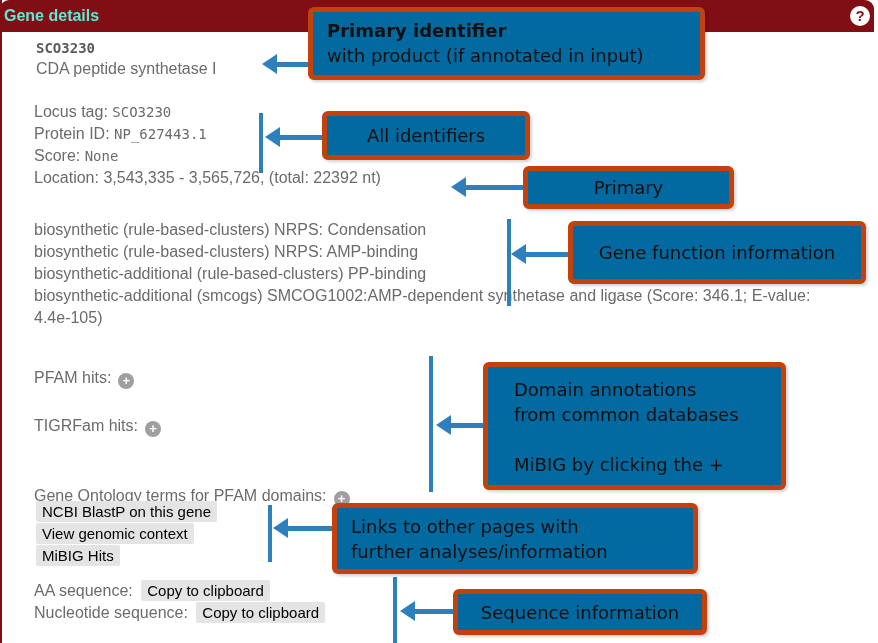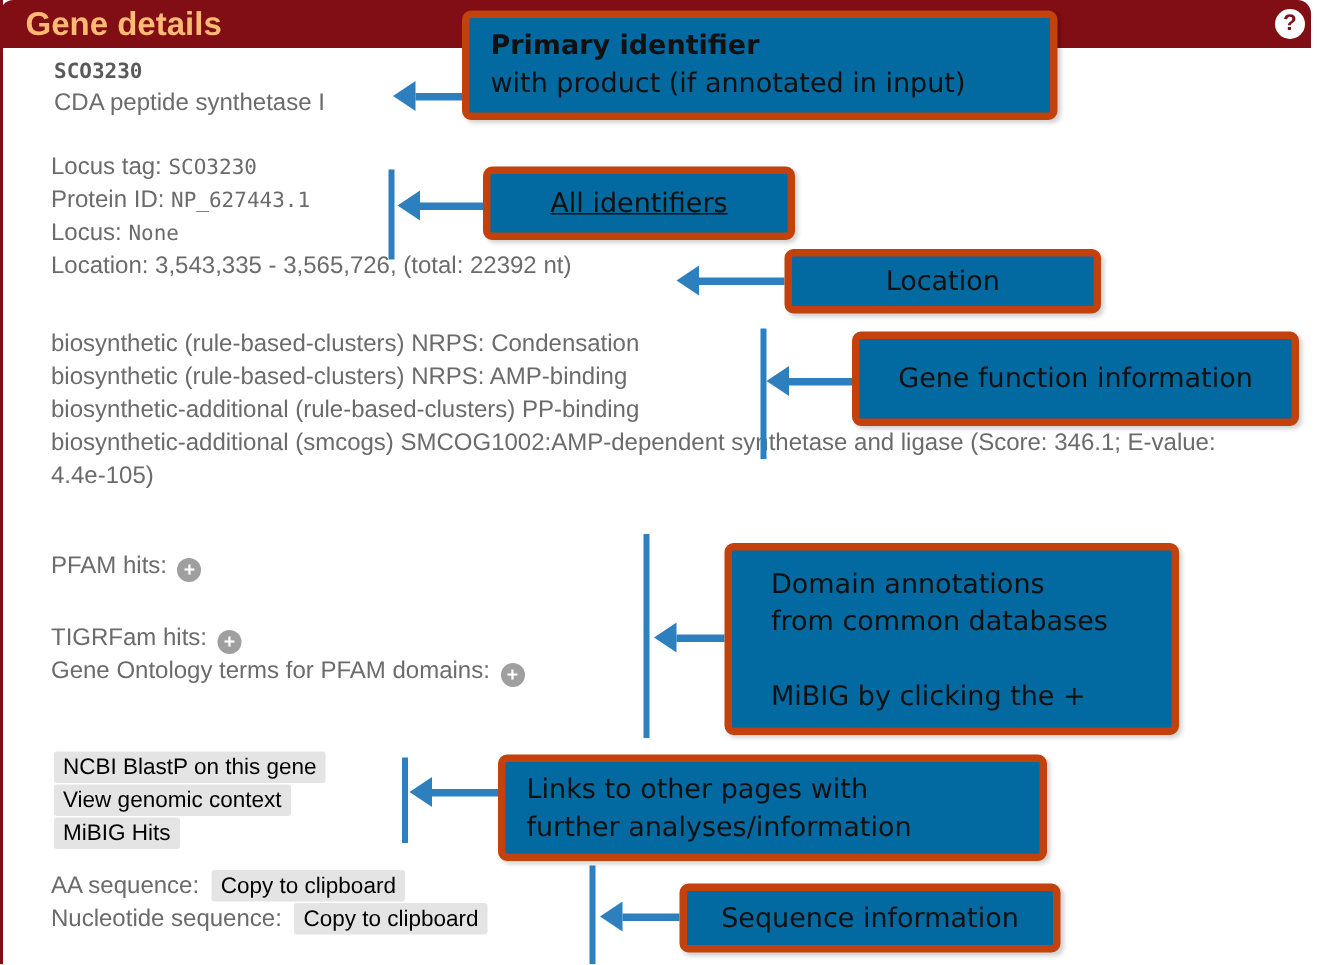--- a/index.html
+++ b/index.html
@@ -2,21 +2,21 @@
 <html><head>
 <meta charset="utf-8">
 <style>
   html,body{margin:0;padding:0;background:#fff;}
   .stage{position:relative;width:878px;height:643px;background:#fff;overflow:hidden;
          font-family:"Liberation Sans","DejaVu Sans",sans-serif;}
   
   .left-border{position:absolute;left:0;top:0;width:2px;height:643px;background:#810e15;}
   .header{position:absolute;left:0;top:0;width:874px;height:32px;background:#810e15;
           border-radius:9px 9px 0 0;display:flex;align-items:center;}
-  .header .title{color:#fdba74;font-weight:bold;font-size:22px;padding-left:17px;}
+  .header .title{color:#5eead4;font-weight:bold;font-size:16px;padding-left:4px;}
   .help{position:absolute;right:8px;top:6px;width:20px;height:20px;border-radius:50%;
         background:#ffffff;color:#810e15;font-weight:bold;font-size:15px;line-height:20px;
         text-align:center;cursor:pointer;}
   
   .txt{color:#6b6b6b;font-size:16px;line-height:22px;}
   .mono{font-family:"DejaVu Sans Mono","Liberation Mono",monospace;font-size:14px;}
   .gene-name{position:absolute;left:36px;top:38px;}
   .gene-name .gname{color:#5a5a5a;font-family:"DejaVu Sans Mono","Liberation Mono",monospace;
                     font-weight:bold;font-size:14px;line-height:20px;}
   .gene-name .gprod{color:#6b6b6b;font-size:16px;line-height:22px;}
@@ -56,38 +56,38 @@
   <div class="help">?</div>
 
   <div class="gene-name">
     <div class="gname">SCO3230</div>
     <div class="gprod">CDA peptide synthetase I</div>
   </div>
 
   <div class="ids txt">
     <div><span>Locus tag: </span><span class="mono">SCO3230</span></div>
     <div><span>Protein ID: </span><span class="mono">NP_627443.1</span></div>
-    <div><span>Locus: </span><span class="mono">None</span></div>
+    <div><span>Score: </span><span class="mono">None</span></div>
     <div>Location: 3,543,335 - 3,565,726, (total: 22392 nt)</div>
   </div>
 
   <div class="funcs txt">
     <div>biosynthetic (rule-based-clusters) NRPS: Condensation</div>
     <div>biosynthetic (rule-based-clusters) NRPS: AMP-binding</div>
     <div>biosynthetic-additional (rule-based-clusters) PP-binding</div>
     <div>biosynthetic-additional (smcogs) SMCOG1002:AMP-dependent synthetase and ligase (Score: 346.1; E-value: 4.4e-105)</div>
   </div>
 
   <div class="exp-row txt" style="top:367px;">
     <span>PFAM hits:</span><span class="plus">+</span>
   </div>
   <div class="exp-row txt" style="top:415px;">
     <span>TIGRFam hits:</span><span class="plus">+</span>
   </div>
-  <div class="exp-row txt" style="top:437px;">
+  <div class="exp-row txt" style="top:485px;">
     <span>Gene Ontology terms for PFAM domains:</span><span class="plus">+</span>
   </div>
 
   <div class="link-row" style="top:501px;">
     <span class="gbtn">NCBI BlastP on this gene</span>
   </div>
   <div class="link-row" style="top:523px;">
     <span class="gbtn">View genomic context</span>
   </div>
   <div class="link-row" style="top:545px;">
@@ -128,23 +128,23 @@
   <div class="ashaft" style="left:288px;top:526px;width:44px;"></div>
 
   <div class="ahead" style="left:400px;top:601px;"></div>
   <div class="ashaft" style="left:415px;top:609px;width:38px;"></div>
 
   <div class="co" style="left:308px;top:7px;width:397px;height:73px;padding:6px 0 0 14px;">
     <div class="co-line b">Primary identifier</div>
     <div class="co-line">with product (if annotated in input)</div>
   </div>
 
-  <div class="co center" style="left:322px;top:111px;width:208px;height:49px;text-decoration:underline;">All identifiers</div>
+  <div class="co center" style="left:322px;top:111px;width:208px;height:49px;">All identifiers</div>
 
-  <div class="co center" style="left:523px;top:166px;width:211px;height:43px;">Location</div>
+  <div class="co center" style="left:523px;top:166px;width:211px;height:43px;">Primary</div>
 
   <div class="co center" style="left:568px;top:221px;width:298px;height:63px;">Gene function information</div>
 
   <div class="co" style="left:483px;top:362px;width:303px;height:128px;padding:10px 0 0 26px;">
     <div class="co-line">Domain annotations</div>
     <div class="co-line">from common databases</div>
     <div class="co-line"></div>
     <div class="co-line">MiBIG by clicking the +</div>
   </div>
 

